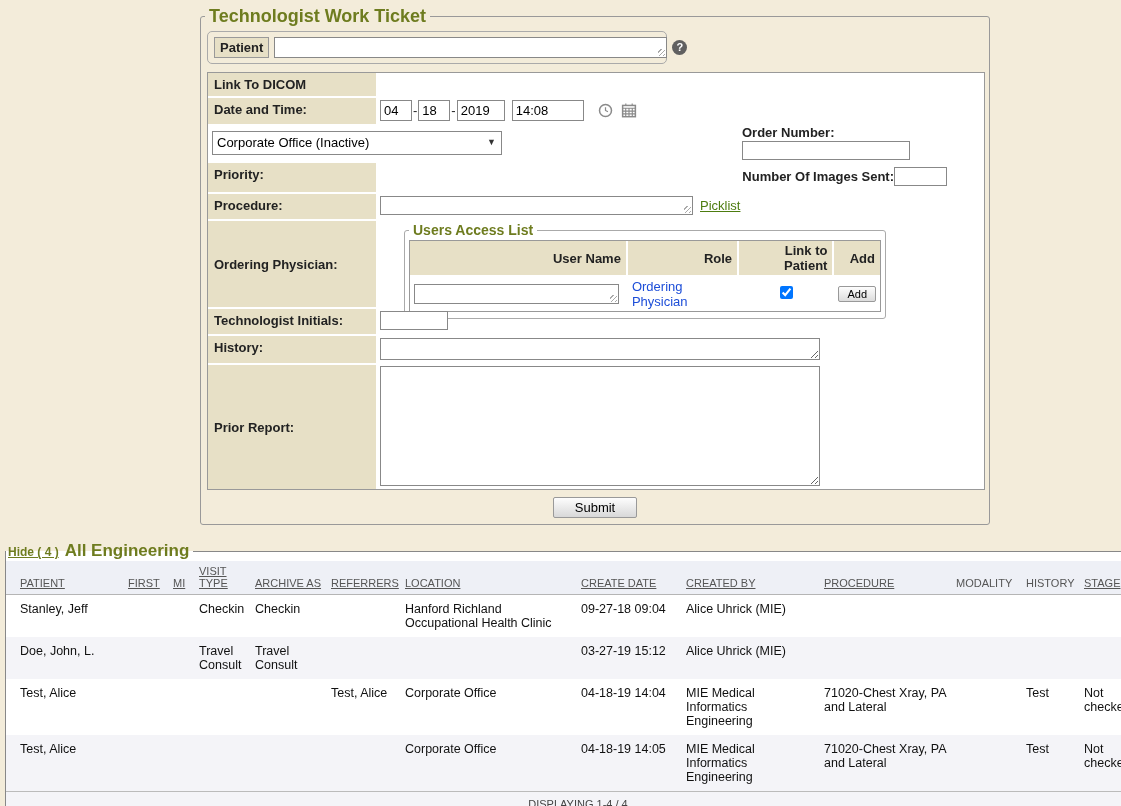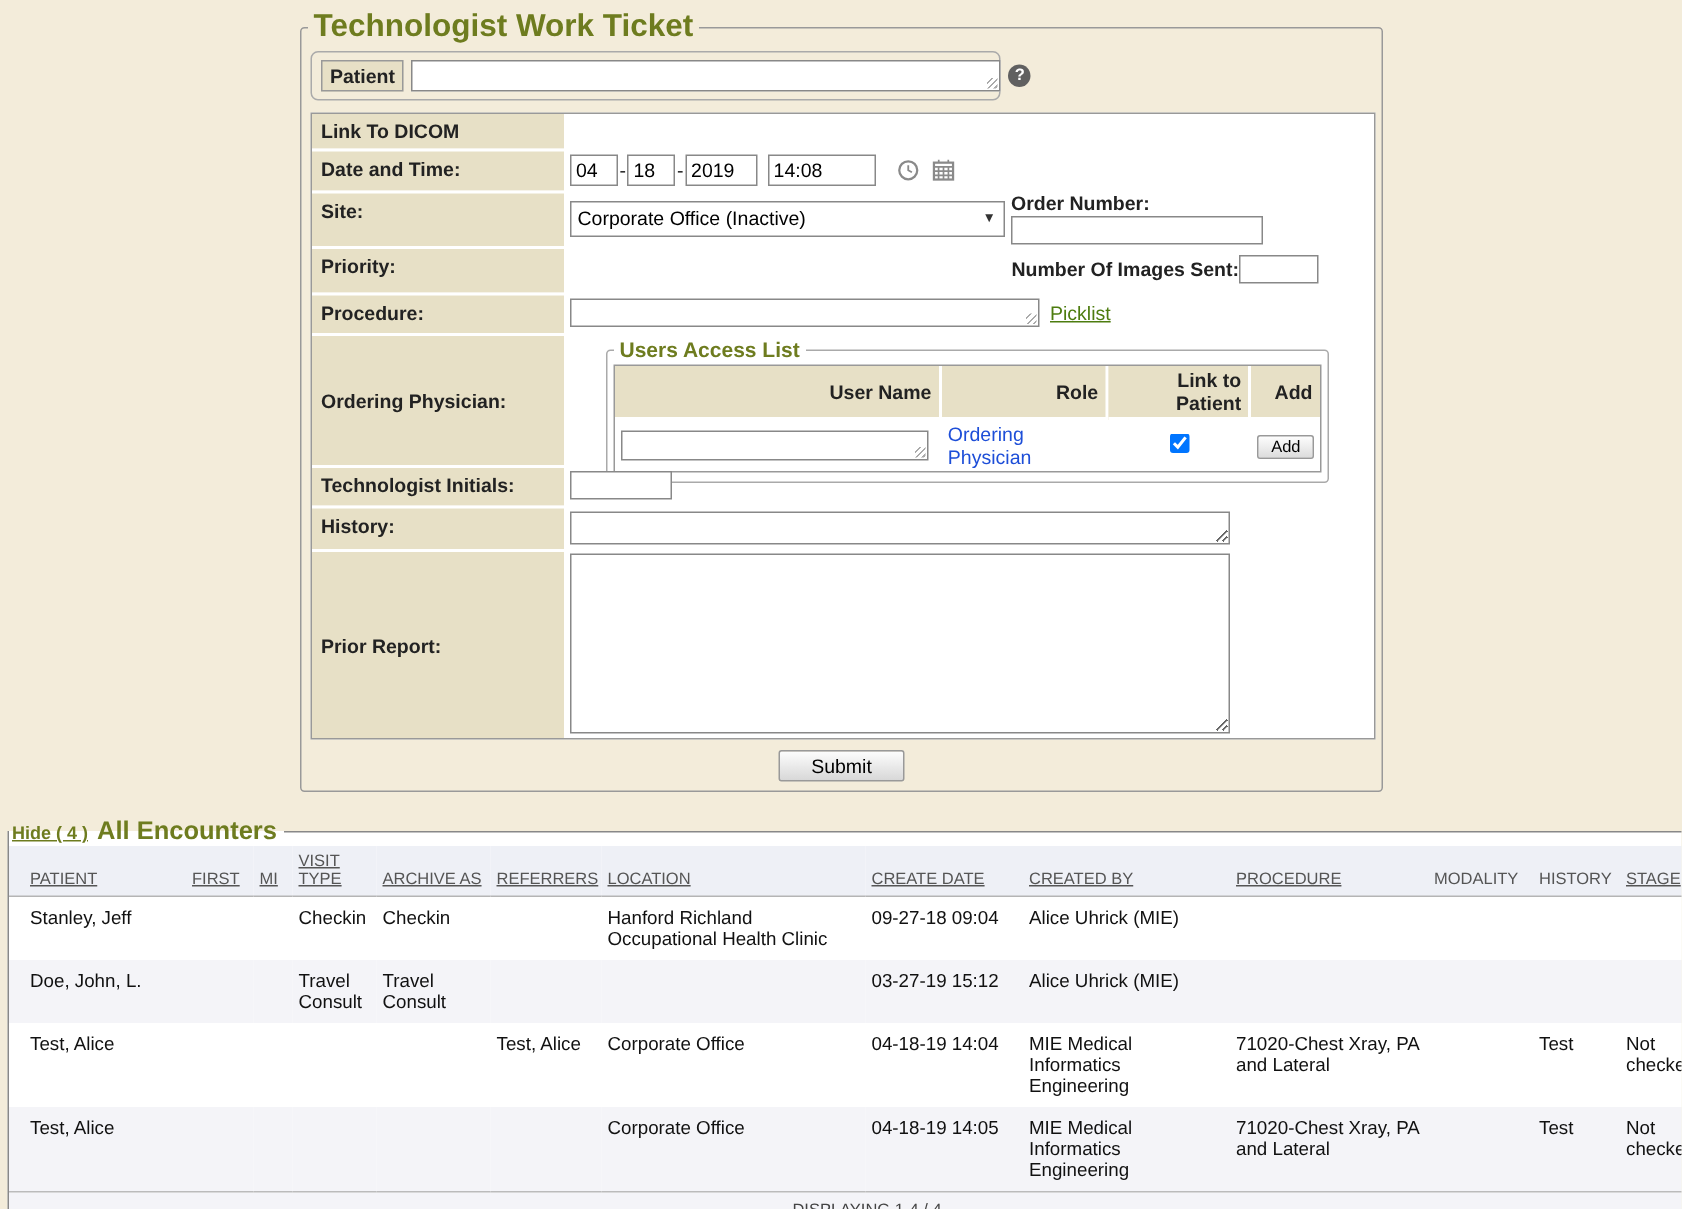--- a/index.html
+++ b/index.html
@@ -11,21 +11,21 @@
     overflow:hidden;
   }
   fieldset { border:1px solid #999; border-radius:3px; }
   legend { color:#6e7c1f; font-weight:bold; padding:0 4px; }
 
   
   #ticket-fieldset {
     margin:6px 0 0 200px; width:719px; padding:2px 4px 6px 4px;
     background:transparent;
   }
-  #ticket-fieldset > legend { font-size:21px; }
+  #ticket-fieldset > legend { font-size:18px; }
 
   .patient-box {
     border:1px solid #aaa; border-radius:5px; background:#f3ecda;
     margin:2px 0 8px 2px; width:460px; padding:5px 6px;
     display:flex; align-items:center; gap:5px;
   }
   .tan-chip {
     background:#e7e0c6; border:1px solid #999; font-weight:bold;
     padding:2px 5px; font-size:13px; white-space:nowrap;
   }
@@ -36,21 +36,21 @@
     content:""; position:absolute; right:2px; bottom:2px; width:7px; height:7px;
     background:repeating-linear-gradient(135deg, transparent 0 2px, #aaa 2px 3px);
     pointer-events:none;
   }
   .help-icon {
     display:inline-block; width:15px; height:15px; border-radius:50%;
     background:#606060; color:#fff; font-weight:bold; font-size:11px;
     text-align:center; line-height:15px; flex:0 0 auto;
   }
 
-  .form-table { border:1px solid #999; background:#fff; width:710px; margin-left:2px; }
+  .form-table { border:1px solid #999; background:#fff; width:778px; margin-left:2px; }
   .form-row { display:flex; }
   .form-row + .form-row .cell-label { border-top:2px solid #fff; }
   .cell-label {
     width:168px; flex:0 0 168px; background:#e7e0c6;
     font-weight:bold; font-size:13px; padding:4px 6px;
   }
   .cell-content { flex:1; padding:3px 4px; display:flex; align-items:center; }
 
   .row-dicom   { height:23px; }
   .row-datetime{ height:28px; }
@@ -174,21 +174,20 @@
             <svg width="16" height="15" viewBox="0 0 16 16">
                 <rect x="1.2" y="2.6" width="13.6" height="12" fill="none" stroke="#8a8a8a" stroke-width="1.6"></rect>
                 <path d="M1.2 5.6h13.6 M4.6 2.6V.6 M11.4 2.6V.6 M4.5 5.6v9 M8 5.6v9 M11.5 5.6v9 M1.2 8.6h13.6 M1.2 11.6h13.6" stroke="#8a8a8a" stroke-width="1.2" fill="none"></path>
               </svg>
           </span>
         </span>
       </div>
     </div>
 
     <div class="form-row row-site">
-      <div class="cell-label">Site:</div>
       <div class="cell-content">
         <span class="select-wrap">
           <select>
             <option>Corporate Office (Inactive)</option>
           </select>
         </span>
         <div class="right-block rb-order">
           <span class="rb-label">Order Number:</span>
           <input type="text" style="width: 168px; height: 19px;" value="">
         </div>
@@ -263,21 +262,21 @@
 
   </div>
 
   <div class="submit-row">
     <button class="submit-btn">Submit</button>
   </div>
 </fieldset>
 
 <fieldset id="encounters-fieldset">
   <legend>
-    <a class="hide-link">Hide ( 4 )</a><span class="enc-title">All Encounters</span>
+    <a class="hide-link">Hide ( 4 )</a><span class="enc-title">All Engineering</span>
   </legend>
   <table class="enc-table">
     <colgroup id="enc-colgroup">
         <col style="width: 118px;">
         <col style="width: 45px;">
         <col style="width: 26px;">
         <col style="width: 56px;">
         <col style="width: 76px;">
         <col style="width: 74px;">
         <col style="width: 176px;">

